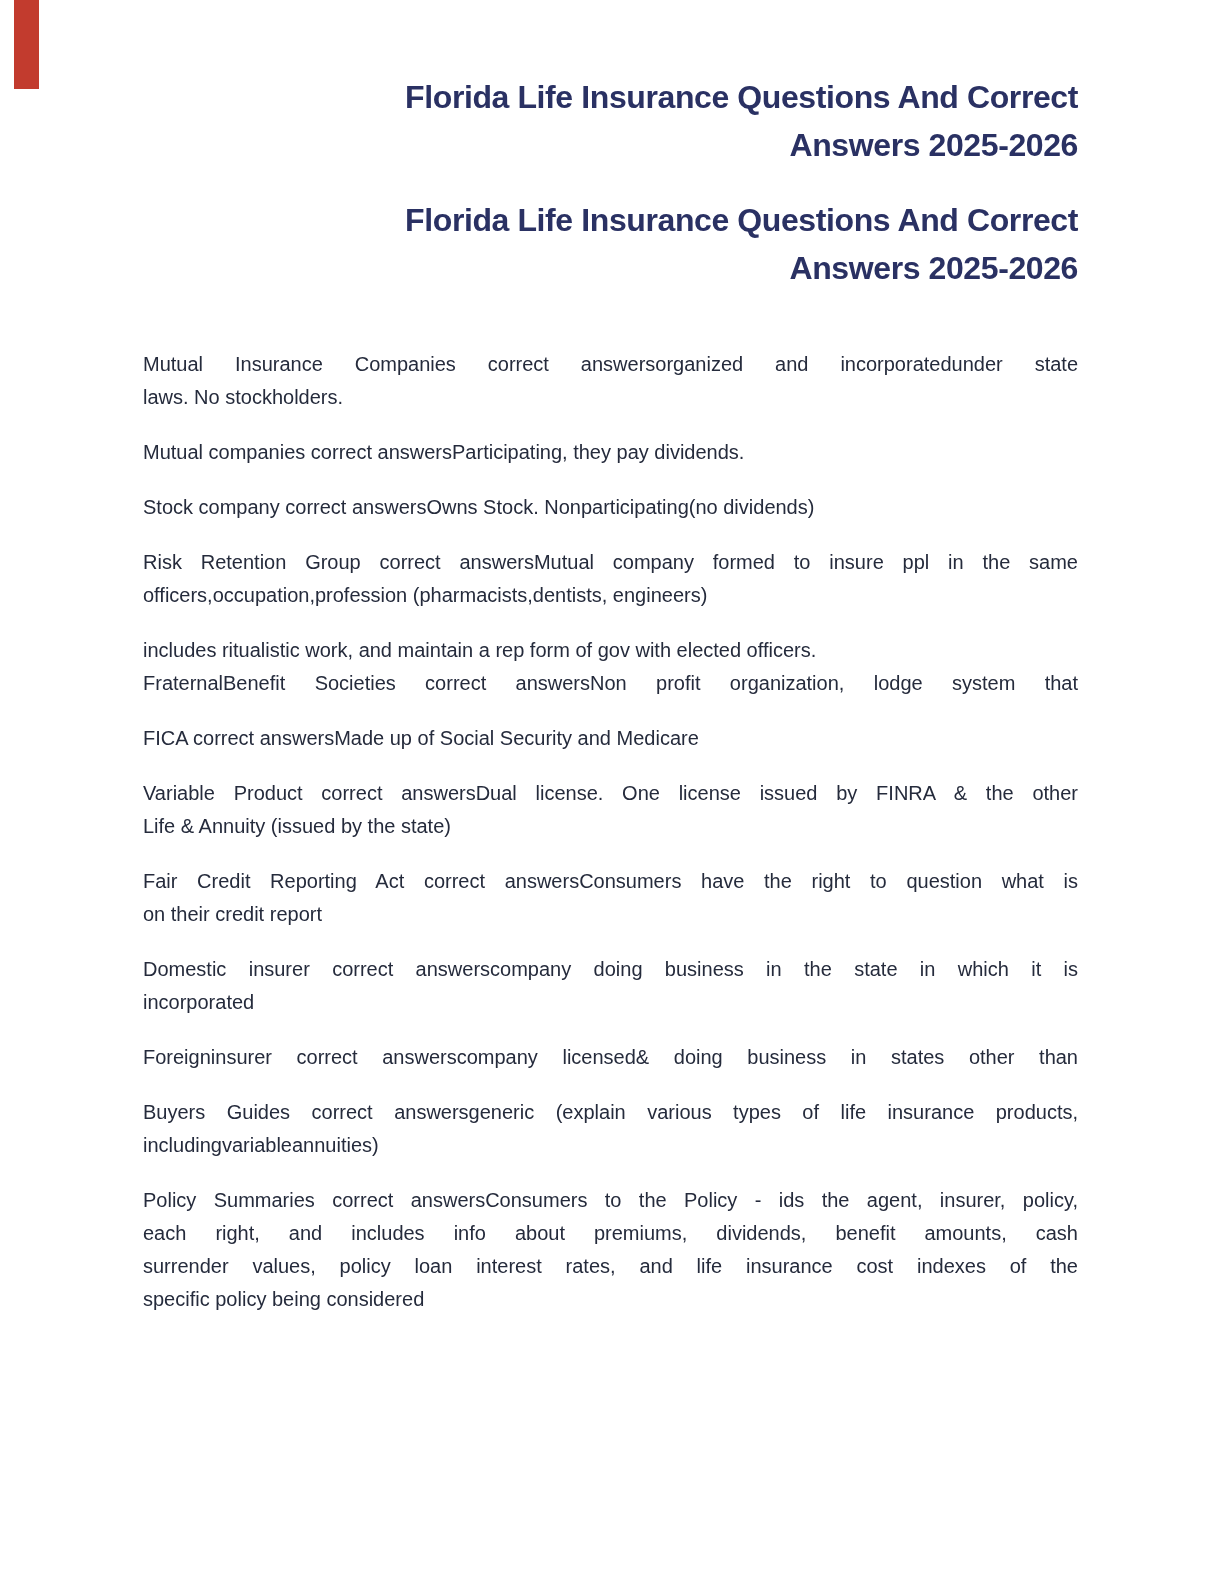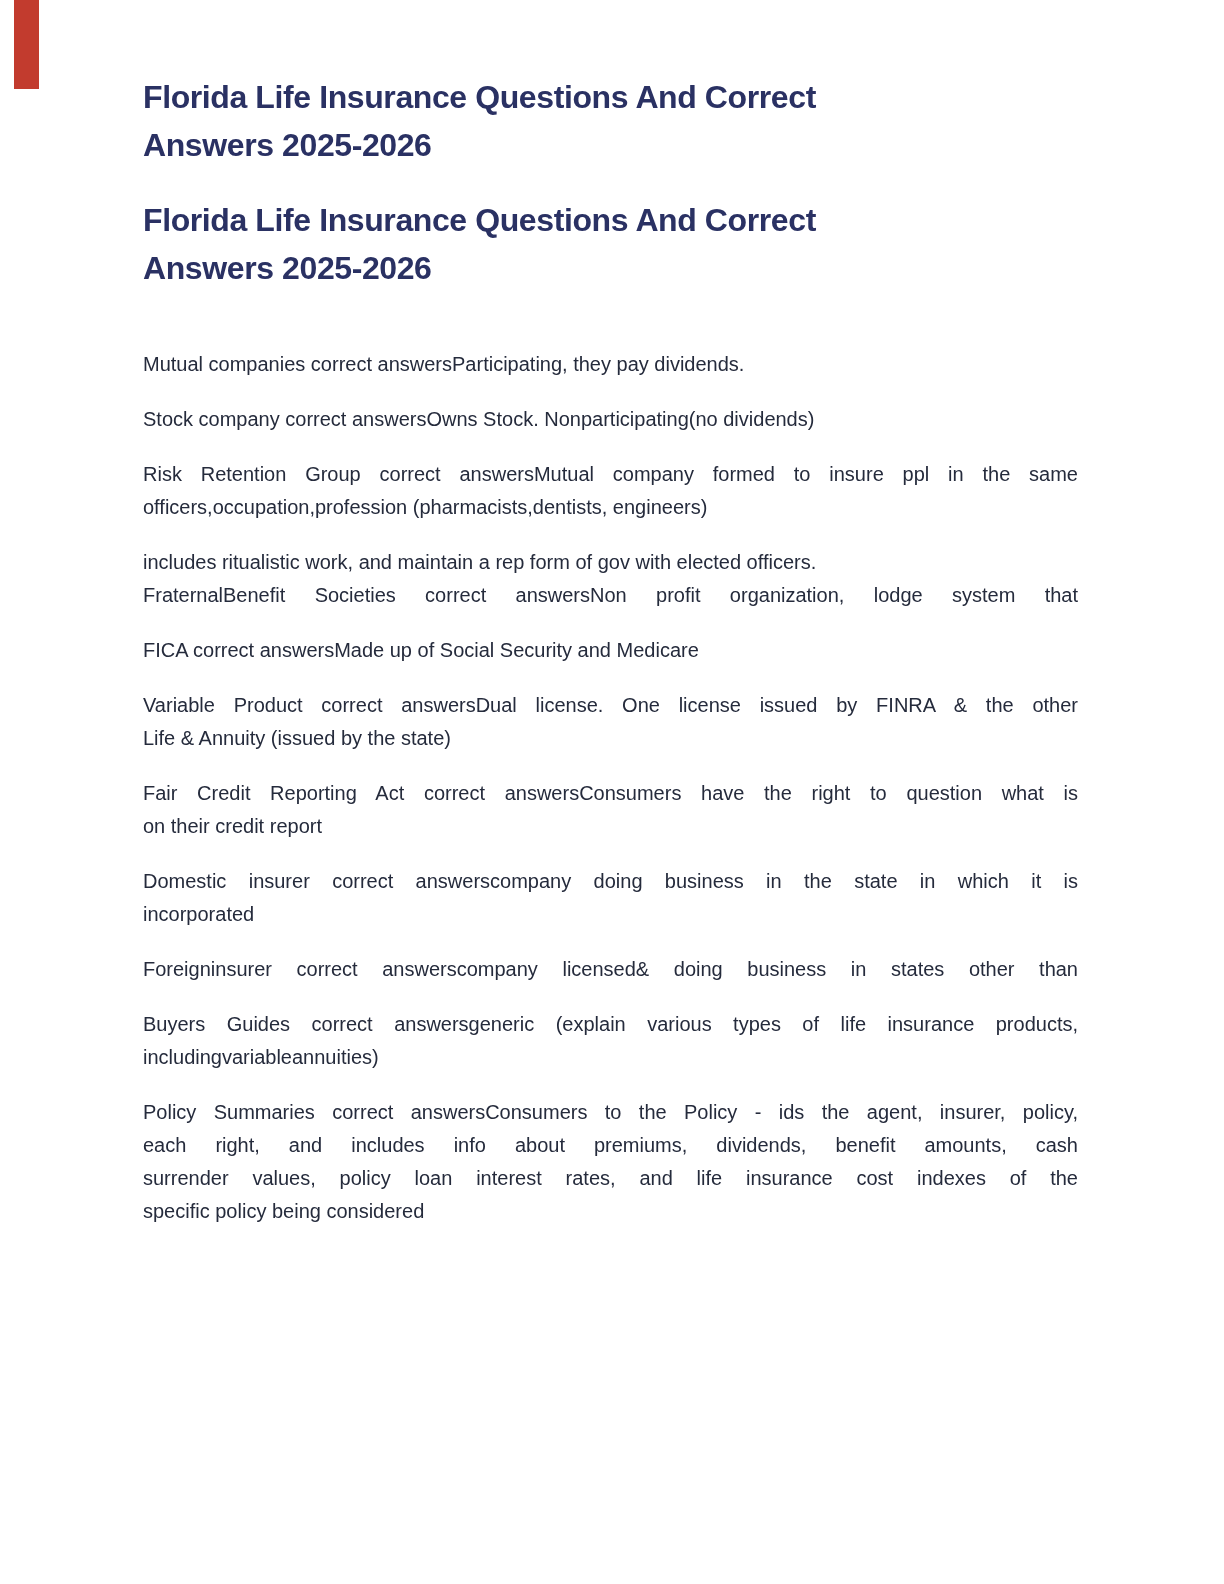--- a/index.html
+++ b/index.html
@@ -25,20 +25,21 @@
     top: 73px;
     width: 935px;
   }
   .doc-title {
     margin: 0 0 27px 0;
     font-size: 32px;
     line-height: 48px;
     font-weight: 700;
     letter-spacing: -0.4px;
     color: #2a3163;
+    text-align: right;
   }
   .t-line { white-space: nowrap; }
   .qa-list { margin-top: 56px; }
   .qa {
     margin: 0 0 22px 0;
     font-size: 20px;
     line-height: 33px;
     color: #252b3c;
   }
   .qa .line {
@@ -63,20 +64,24 @@
       <div class="t-line">Florida Life Insurance Questions And Correct</div>
       <div class="t-line">Answers 2025-2026</div>
     </h1>
 
     <h1 class="doc-title">
       <div class="t-line">Florida Life Insurance Questions And Correct</div>
       <div class="t-line">Answers 2025-2026</div>
     </h1>
 
     <div class="qa-list">
+        <div class="qa">
+          <div class="line">Mutual Insurance Companies correct answersorganized and incorporatedunder state</div>
+          <div class="line last">laws. No stockholders.</div>
+        </div>
         <div class="qa">
           <div class="line last">Mutual companies correct answersParticipating, they pay dividends.</div>
         </div>
         <div class="qa">
           <div class="line last">Stock company correct answersOwns Stock. Nonparticipating(no dividends)</div>
         </div>
         <div class="qa">
           <div class="line">Risk Retention Group correct answersMutual company formed to insure ppl in the same</div>
           <div class="line last">officers,occupation,profession (pharmacists,dentists, engineers)</div>
         </div>

